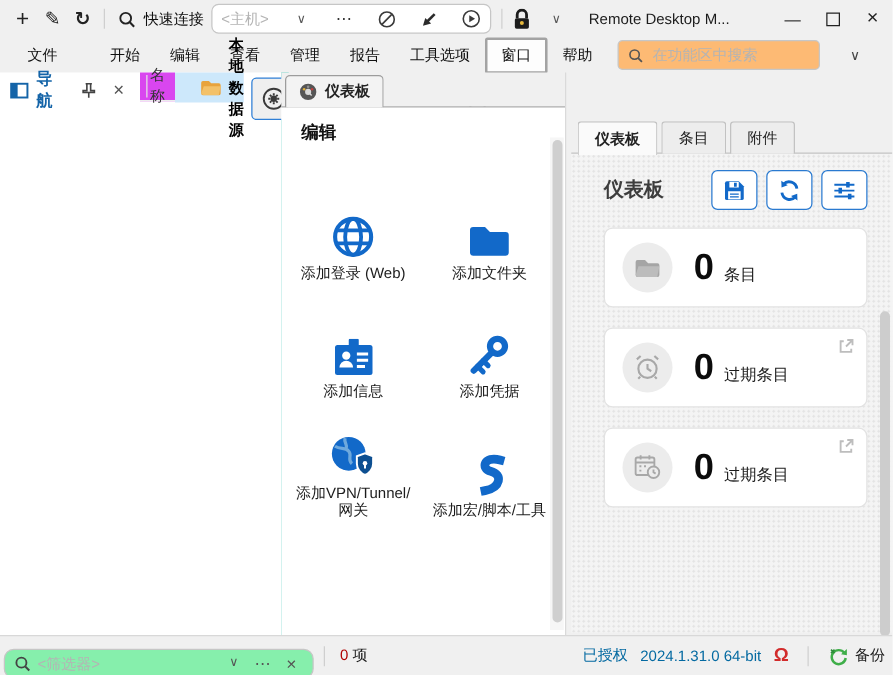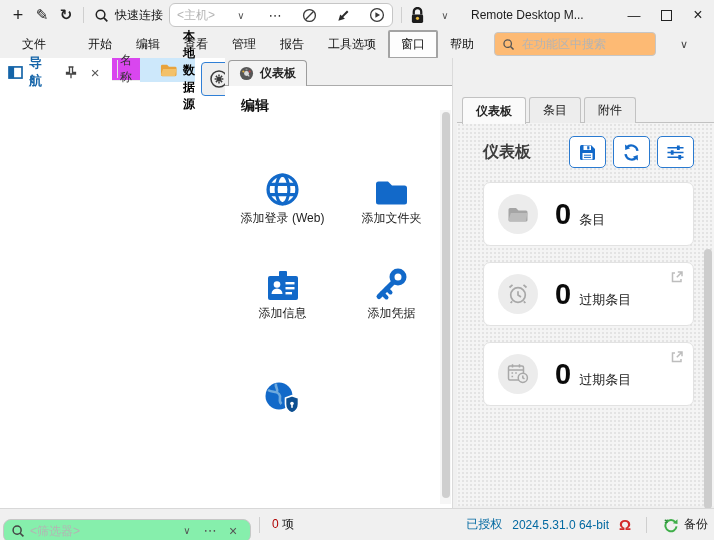--- a/index.html
+++ b/index.html
@@ -295,22 +295,31 @@
         <div class="atile">
           <span class="ic">
             <svg width="37" height="35" viewBox="0 0 37 35">
                 <circle cx="15" cy="15" r="13.5" fill="#1269c9"></circle>
                 <path d="M4,9 c4.5,3 8,0.5 11,4 c3,3.5 -1.5,6.5 2.5,10 M12,2.5 c-1,3.5 2,5 1,8" stroke="#6ea9dd" stroke-width="2.6" fill="none"></path>
                 <path d="M21.5,17 l6.5,-2.3 6.5,2.3 v6 c0,4.5 -3.2,7.8 -6.5,9 c-3.3,-1.2 -6.5,-4.5 -6.5,-9 z" fill="#0d4f91" stroke="#fff" stroke-width="1.6"></path>
                 <circle cx="28" cy="22.5" r="1.8" fill="#fff"></circle>
                 <rect x="27.2" y="22.8" width="1.6" height="4" fill="#fff"></rect>
               </svg>
           </span>
-        </div>
-
+          <span class="albl">添加VPN/Tunnel/网关</span>
+        </div>
+
+        <div class="atile">
+          <span class="ic">
+            <svg width="30" height="34" viewBox="0 0 30 34">
+                <path d="M23,5 C10,1.5 7.5,12 15.5,14 C25.5,16.5 23.5,27 11,29.5" fill="none" stroke="#1269c9" stroke-width="7" stroke-linecap="square"></path>
+              </svg>
+          </span>
+          <span class="albl">添加宏/脚本/工具</span>
+        </div>
 
       </div>
       <div class="main-scroll">
         <div class="thumb"></div>
       </div>
     </div>
   </div>
 
   <div class="right">
     <div class="right-tabs">
@@ -419,21 +428,21 @@
       <span class="mini-ic gray-ic">⋯</span>
       <span class="mini-ic gray-ic" style="font-size:14px;">×</span>
     </div>
     <div class="vsep" style="margin:0 4px 0 8px;"></div>
     <span class="count-wrap">
       <span class="count-num">0</span>
       <span>项</span>
     </span>
     <div class="sb-right">
       <span class="muted">已授权</span>
-      <span class="muted">2024.5.31.0 64-bit</span>
+      <span class="muted">2024.1.31.0 64-bit</span>
       <span class="magnet">Ω</span>
       <div class="vsep"></div>
       <span style="display:flex;">
         <svg width="17" height="16" viewBox="0 0 18 18" fill="none">
             <path d="M14.6,6 A6.3,6.3 0 1 0 15.8,10.6" stroke="#3fae49" stroke-width="2.2"></path>
             <polygon points="16.9,2.4 16.9,8 11.6,7.1" fill="#3fae49"></polygon>
             <path d="M2.6,3 l3.2,3.2 M5.8,3 L2.6,6.2" stroke="#2e8f3a" stroke-width="1.5"></path>
           </svg>
       </span>
       <span style="margin-left:-5px;">备份</span>

